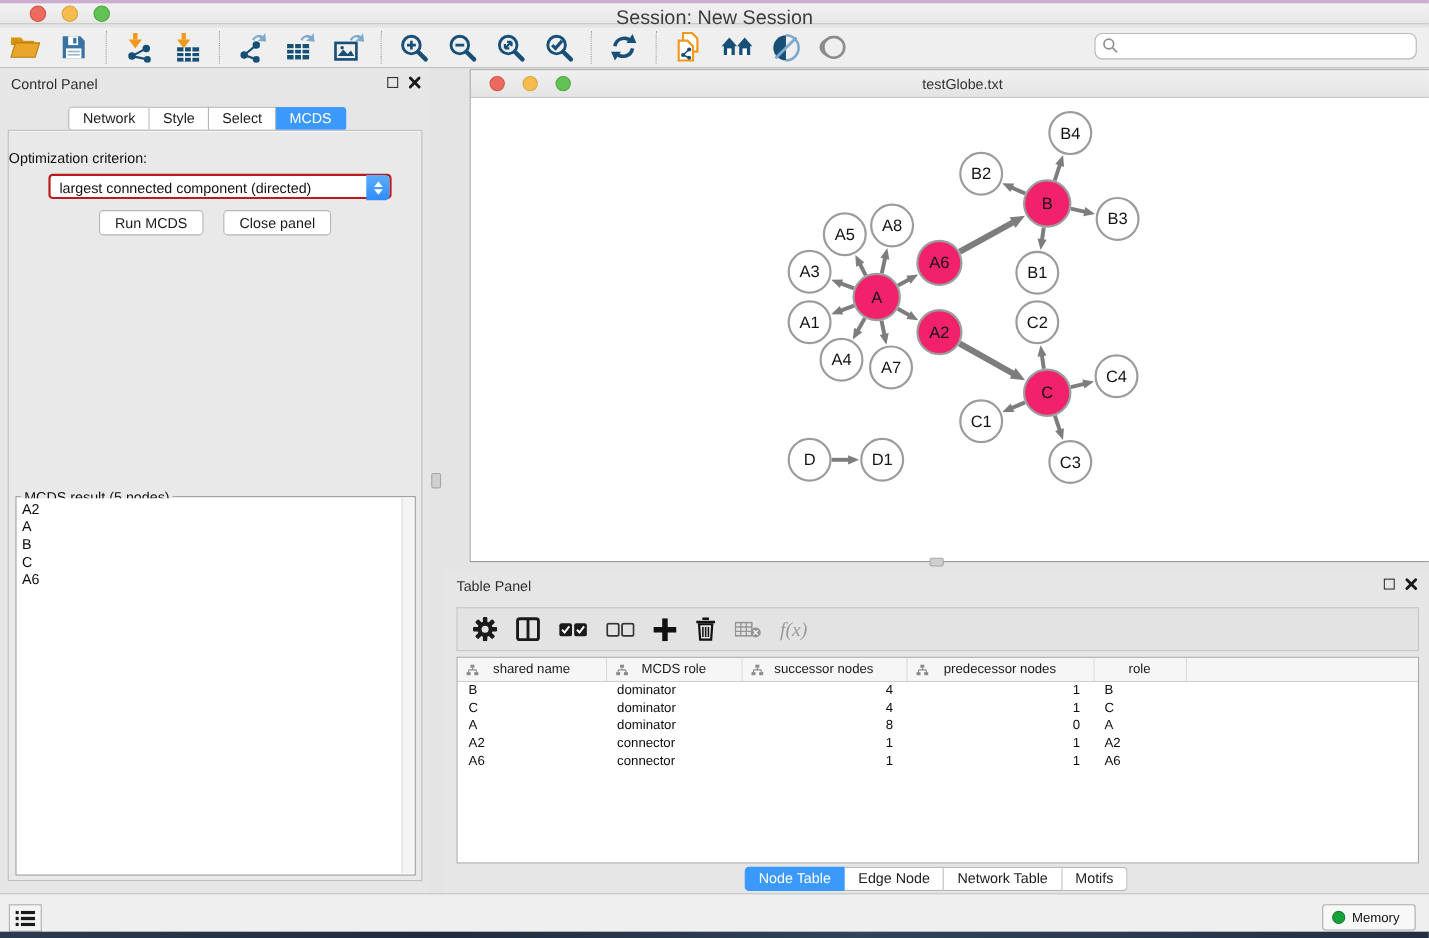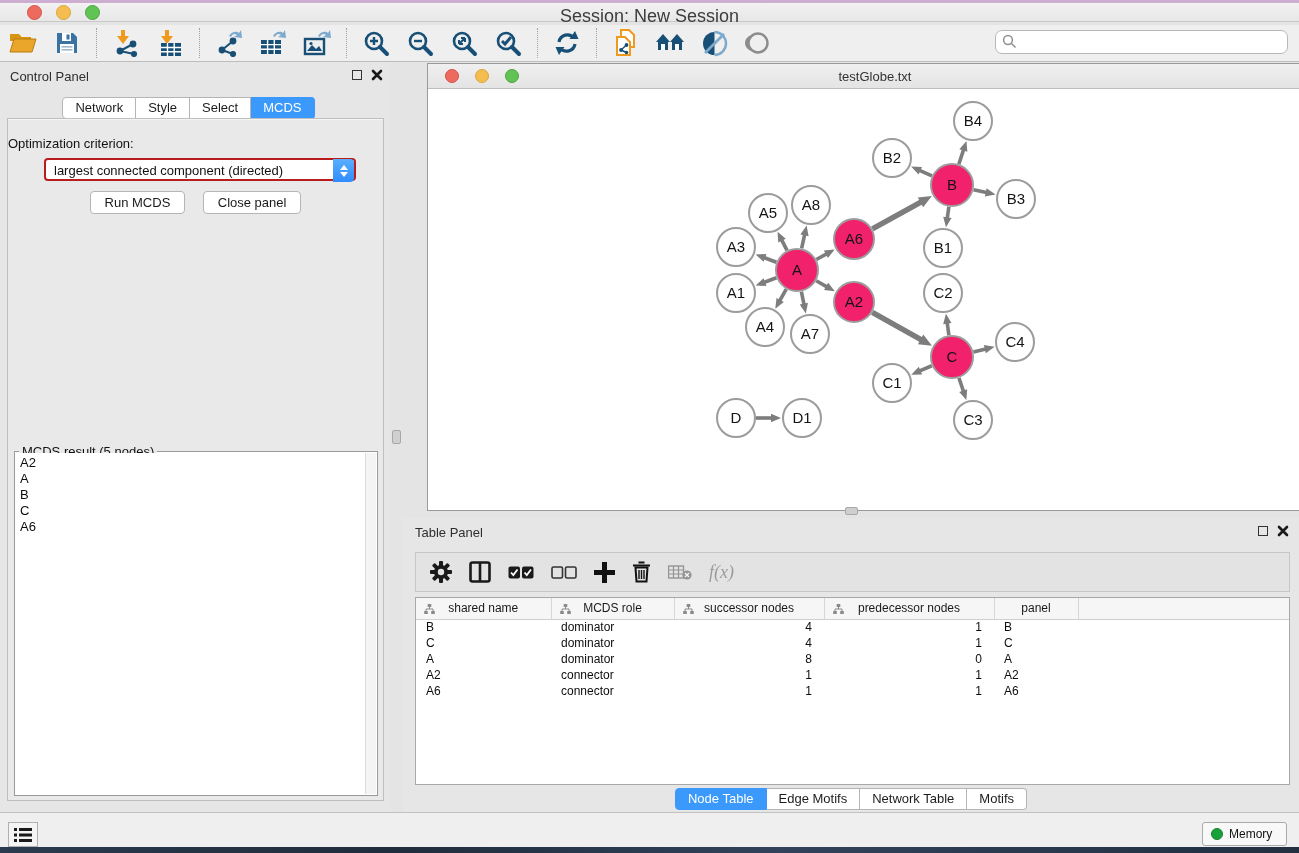--- a/index.html
+++ b/index.html
@@ -521,21 +521,21 @@
                   </svg>
                 </span><span>successor nodes</span></th>
             <th><span class="tree-ic">
                   <svg width="13" height="10" viewBox="0 0 13 10">
                     <path d="M6.5 3 v2 M3 5 h7 M3 5 v2 M10 5 v2" stroke="#8a8a8a" stroke-width="1"></path>
                     <rect x="4.7" y="0" width="3.6" height="3" fill="#8a8a8a"></rect>
                     <rect x="1.2" y="7" width="3.6" height="3" fill="#8a8a8a"></rect>
                     <rect x="8.2" y="7" width="3.6" height="3" fill="#8a8a8a"></rect>
                   </svg>
                 </span><span>predecessor nodes</span></th>
-            <th><span>panel</span></th>
+            <th><span>role</span></th>
             <th></th>
           </tr>
         </thead>
         <tbody>
             <tr>
               <td>B</td>
               <td>dominator</td>
               <td class="num">4</td>
               <td class="num">1</td>
               <td>B</td>
@@ -573,21 +573,21 @@
               <td>A6</td>
               <td></td>
             </tr>
           </tbody>
       </table>
     </div>
 
     <div id="tp-tabs">
         <div class="tabbar">
           <span class="tab active">Node Table</span>
-          <span class="tab">Edge Motifs</span>
+          <span class="tab">Edge Node</span>
           <span class="tab">Network Table</span>
           <span class="tab">Motifs</span>
         </div>
       </div>
   </div>
 
   <div id="status-bar">
     <span id="list-btn">
       <svg width="18" height="14" viewBox="0 0 18 14">
           <g fill="#1a1a1a">

